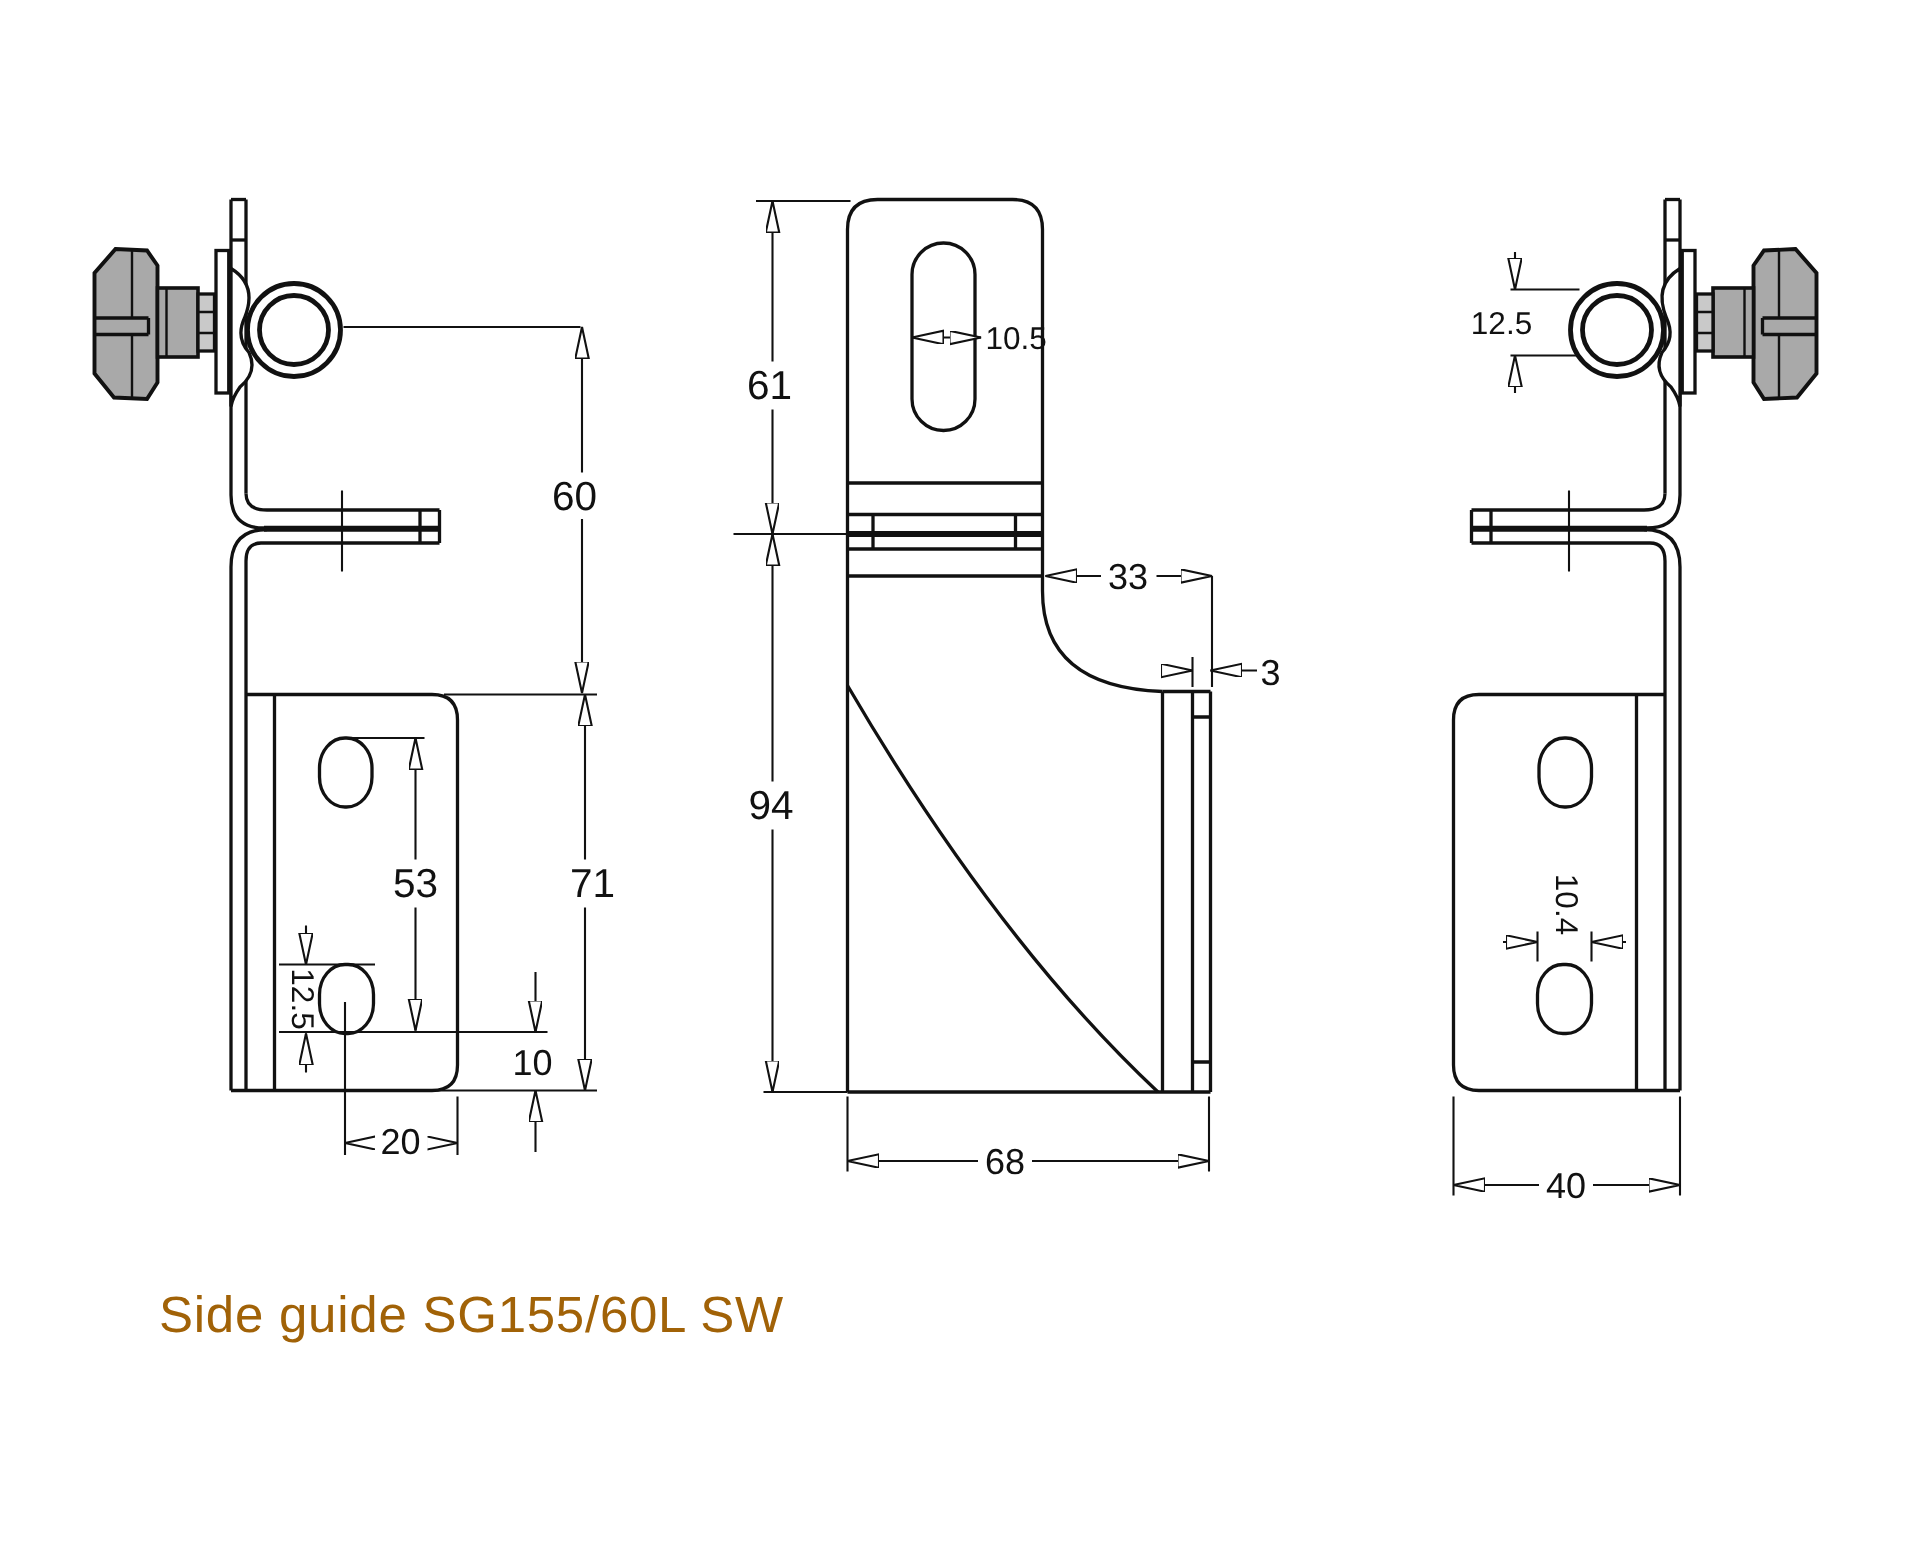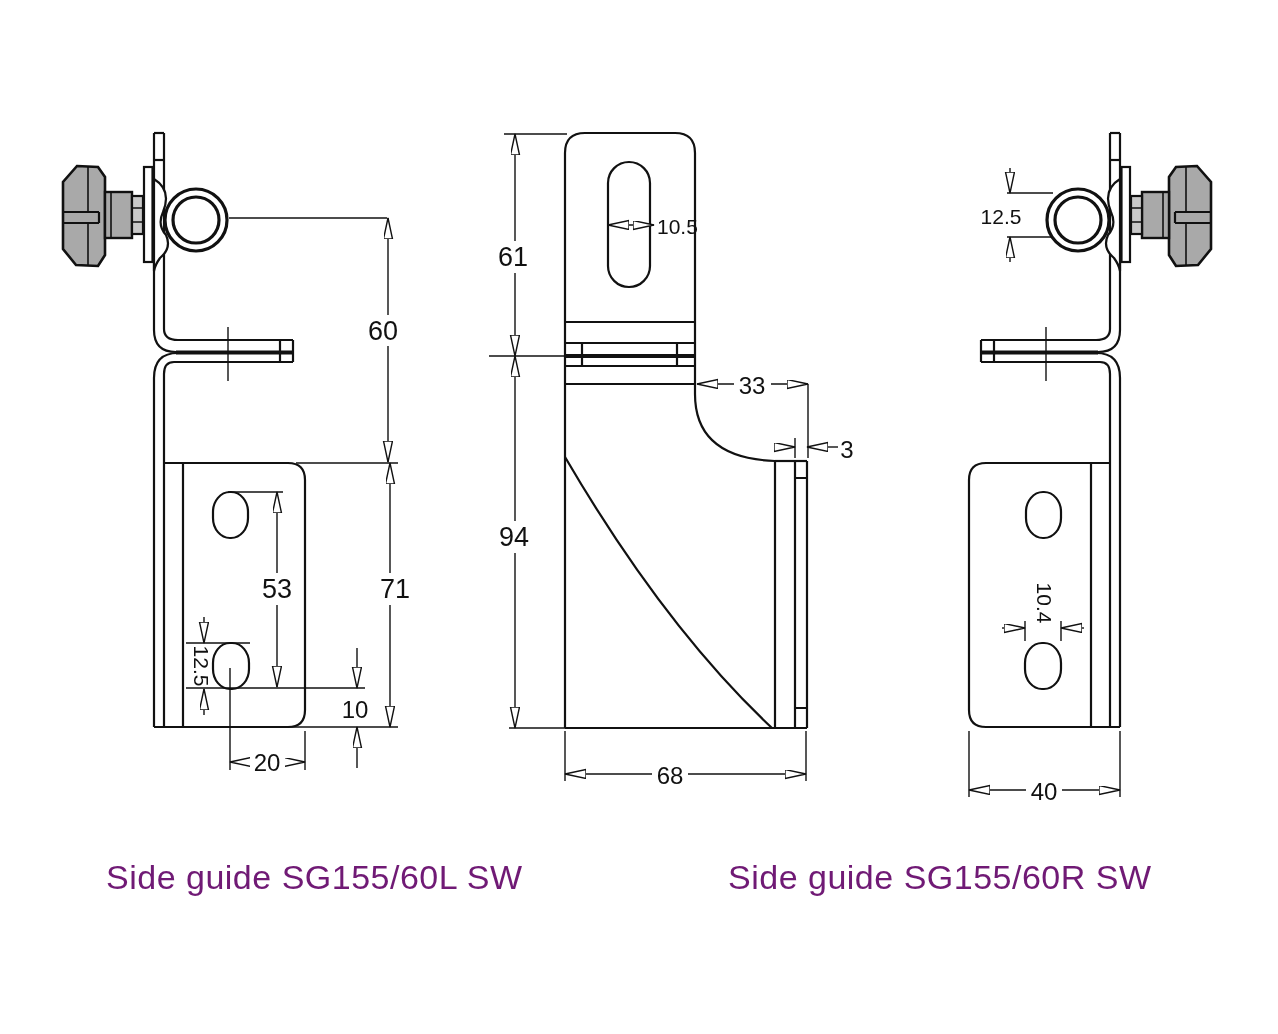--- a/index.html
+++ b/index.html
@@ -1,19 +1,19 @@
 <!DOCTYPE html>
 <html><head>
 <meta charset="utf-8">
 <style>
   html,body{margin:0;padding:0;background:#fff;}
   .canvas{position:relative;width:1278px;height:1034px;background:#fff;overflow:hidden;
           font-family:"Liberation Sans", sans-serif;}
   svg{position:absolute;left:0;top:0;}
-  .title{position:absolute;font-size:34px;color:#701a75;letter-spacing:0.5px;white-space:nowrap;}
+  .title{position:absolute;font-size:34px;color:#a16207;letter-spacing:0.5px;white-space:nowrap;}
   .title-left{left:106px;top:858px;}
   .title-right{left:728px;top:858px;}
   svg text{font-family:"Liberation Sans", sans-serif;fill:#111;}
   .dtxt{font-size:27px;}
   .dtxt-sm{font-size:21px;}
   .dtxt-md{font-size:24px;}
 </style>
 </head>
 <body>
 
@@ -180,14 +180,13 @@
     </g>
 
     <text class="dtxt-sm" x="1001" y="216" text-anchor="middle" dominant-baseline="central">12.5</text>
     <text class="dtxt-sm" transform="translate(1044,603) rotate(90)" text-anchor="middle" dominant-baseline="central">10.4</text>
     <rect x="1026" y="777" width="36" height="27" fill="#fff"></rect>
     <text class="dtxt-md" x="1044" y="791" text-anchor="middle" dominant-baseline="central">40</text>
   </g>
 </svg>
 
 <div class="title title-left">Side guide SG155/60L SW</div>
-<div class="title title-right">Side guide SG155/60R SW</div>
 </div>
 
 </body></html>

